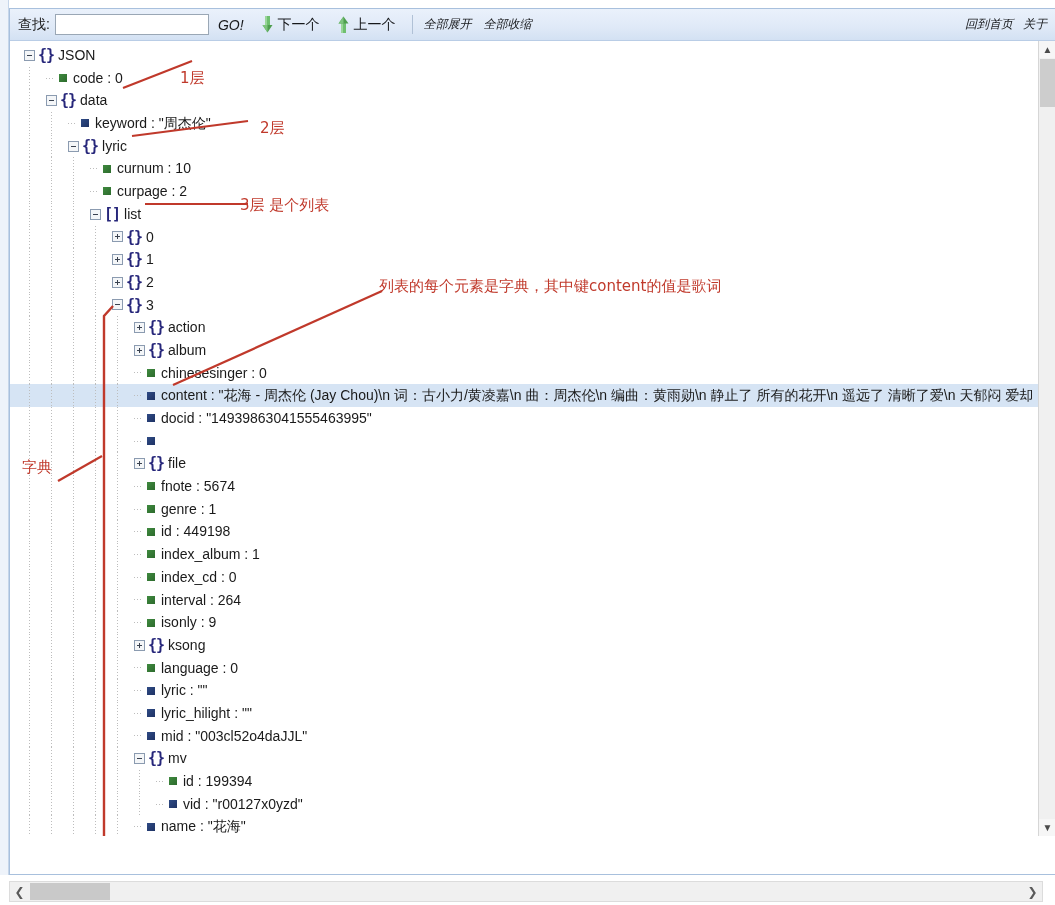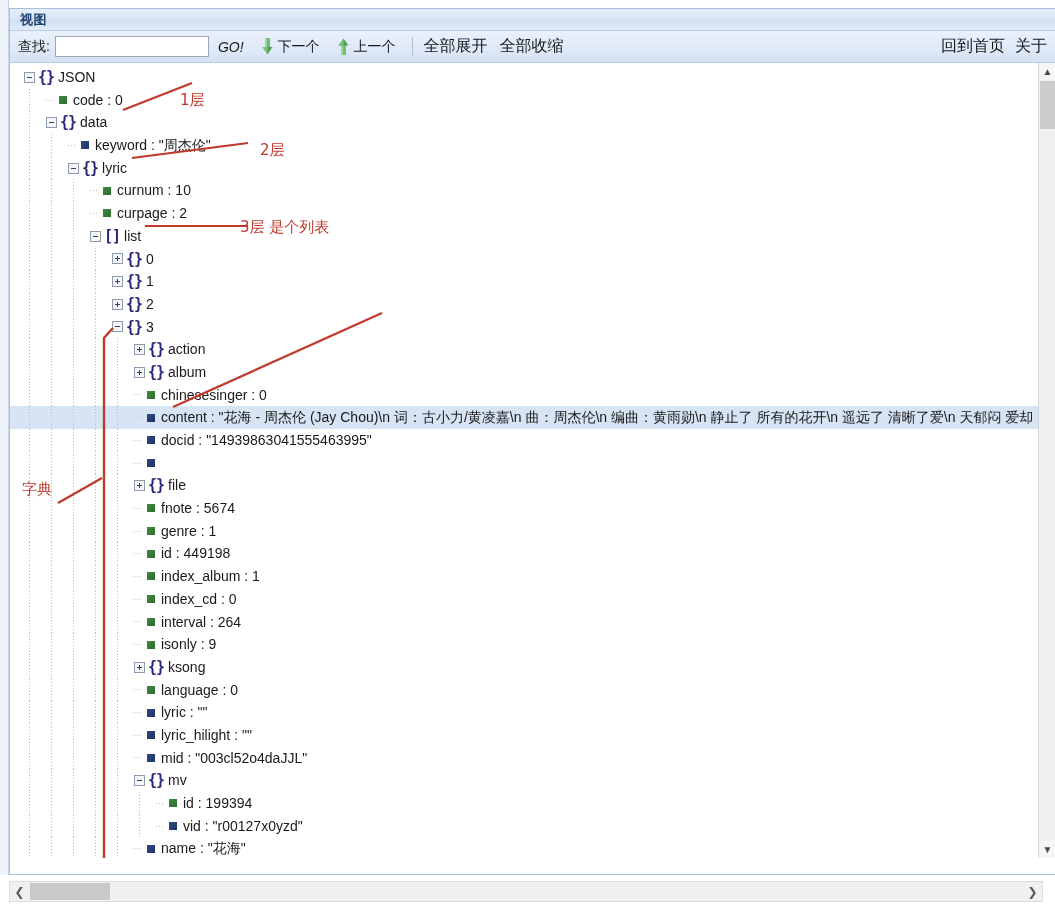--- a/index.html
+++ b/index.html
@@ -78,21 +78,21 @@
     white-space: nowrap;
   }
   .arrow-ico { width: 11px; height: 17px; margin-right: 5px; display: block; }
   .tb-sep {
     width: 1px; height: 19px; background: #b0c1d6;
     margin: 0 11px 0 16px;
   }
   .tb-plain {
     margin-right: 12px;
     cursor: pointer; user-select: none;
-    font-size: 16px; color: #16181b; white-space: nowrap;
+    font-size: 12px; color: #16181b; white-space: nowrap; font-style: italic;
   }
   .tb-spacer { flex: 1 1 auto; }
   .tb-right { display: flex; align-items: center; }
   .tb-right .tb-plain { margin-right: 0; margin-left: 10px; }
 
   
   .tree-area {
     position: relative;
     height: 795px;
     overflow: hidden;
@@ -226,23 +226,20 @@
 </style>
 </head>
 <body>
 
 <div id="app">
 
   <div class="frame-left"></div>
 
   <div class="window">
 
-    <div class="titlebar">
-      <span class="title">视图</span>
-    </div>
 
     <div class="toolbar">
       <span class="tb-label">查找:</span>
       <input class="search-input" type="text" value="" placeholder="" style="">
       <span class="go-btn">GO!</span>
 
       <span class="tb-item">
         <svg class="arrow-ico" viewBox="0 0 11 17">
           <rect x="3" y="0" width="5" height="9" fill="#6fbf6f"></rect>
           <rect x="3" y="0" width="2" height="9" fill="#9bd69b"></rect>
@@ -682,20 +679,21 @@
         <line x1="163" y1="344" x2="372" y2="250" stroke="#c0392b" stroke-width="2.2"></line>
 
         <polyline points="103,265 94,275 94,805 103,818" fill="none" stroke="#c0392b" stroke-width="2.4"></polyline>
 
         <line x1="48" y1="440" x2="92" y2="415" stroke="#c0392b" stroke-width="2.2"></line>
       </svg>
 
       <span class="anno" style="left:170px; top:28px;">1层</span>
       <span class="anno" style="left:250px; top:78px;">2层</span>
       <span class="anno" style="left:230px; top:155px;">3层  是个列表</span>
+      <span class="anno" style="left:369px; top:236px;">列表的每个元素是字典，其中键content的值是歌词</span>
       <span class="anno" style="left:12px; top:417px;">字典</span>
 
       <div class="vscroll">
         <div class="vbtn">
           <span>▲</span>
         </div>
         <div class="vthumb"></div>
         <div class="vbtn bottom">
           <span>▼</span>
         </div>

